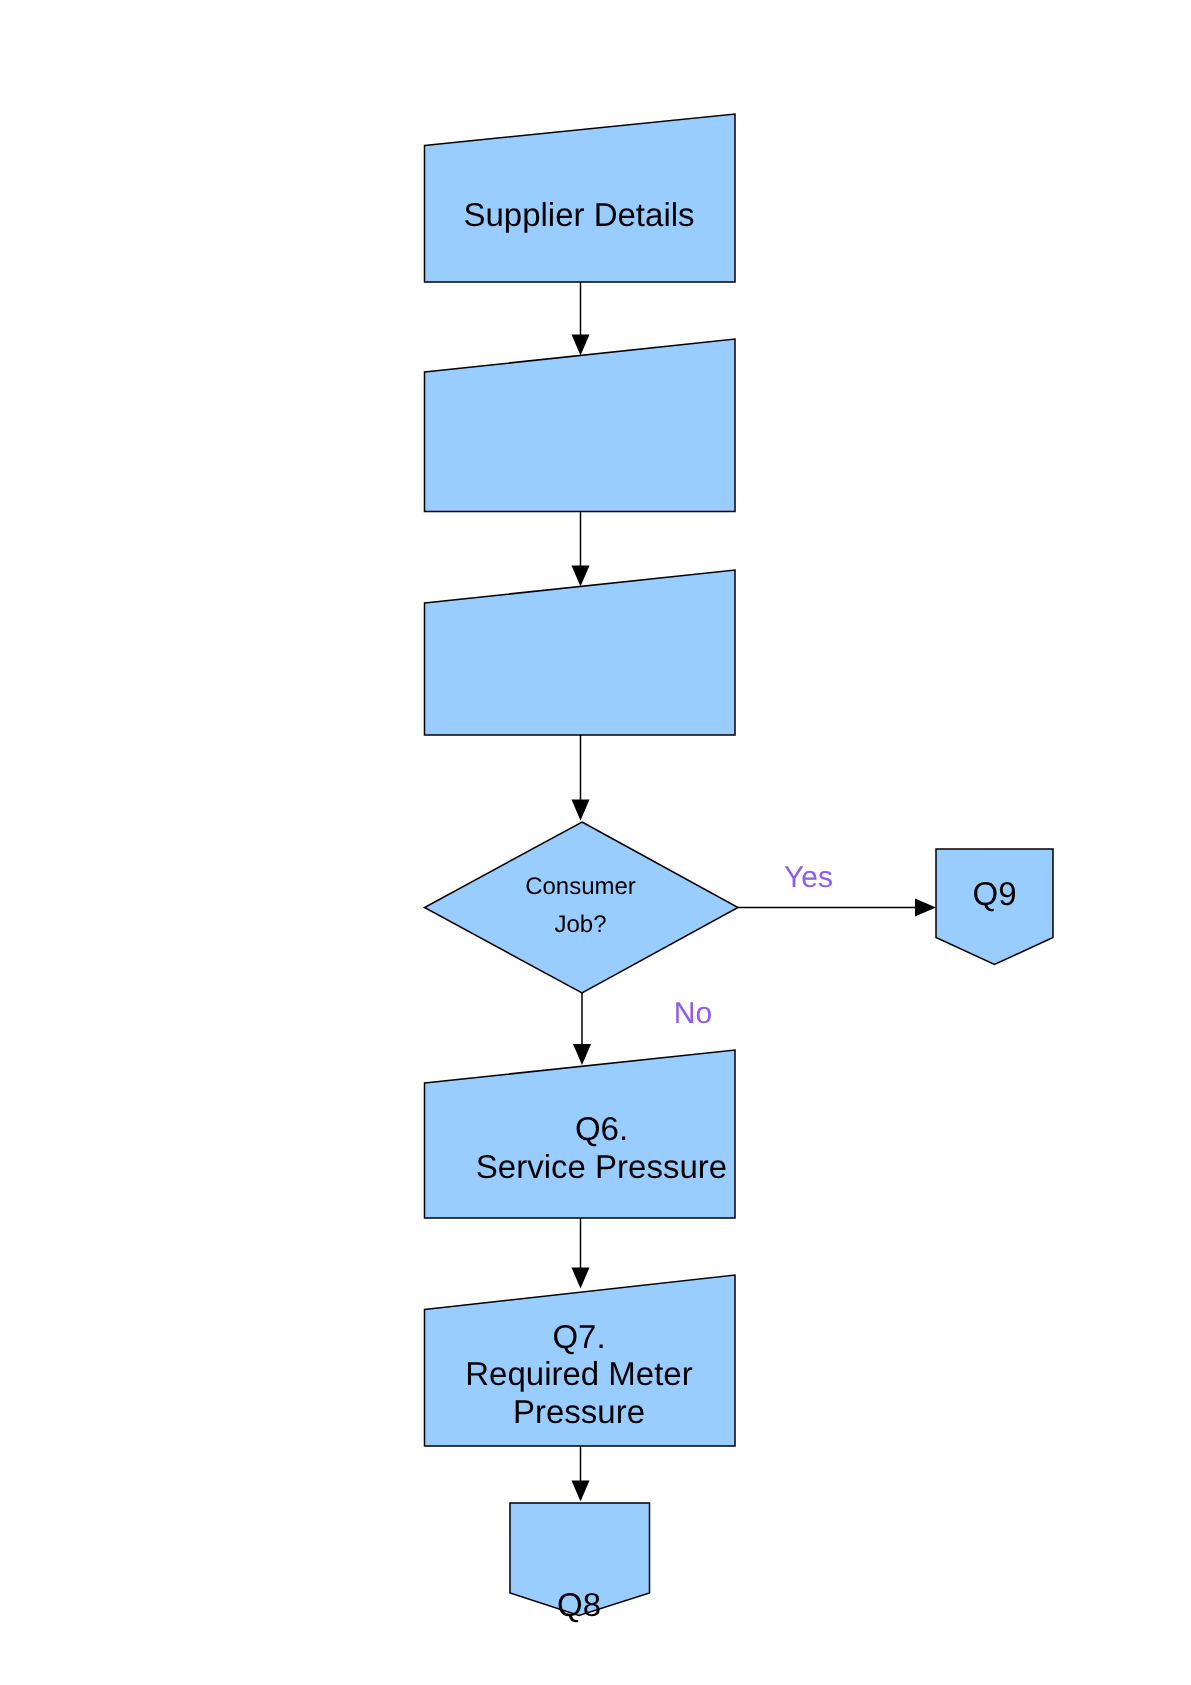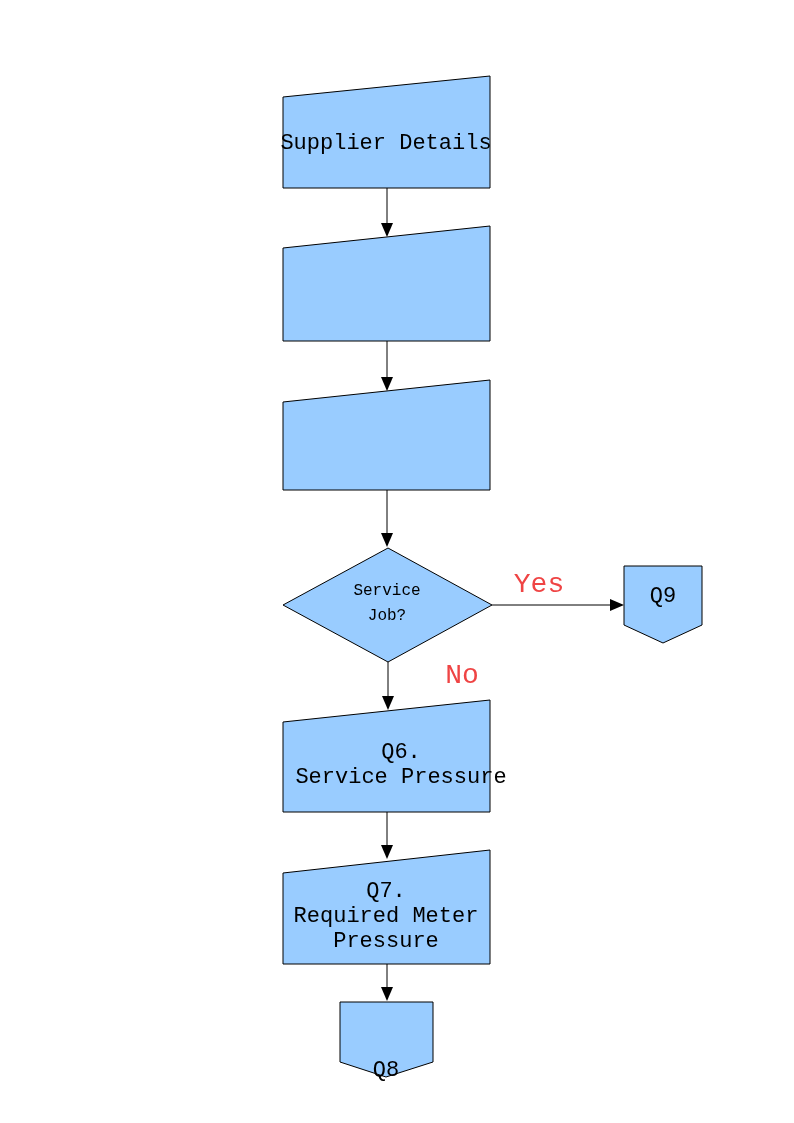--- a/index.html
+++ b/index.html
@@ -6,21 +6,21 @@
     margin: 0;
     padding: 0;
     background: #ffffff;
   }
   .page {
     position: relative;
     width: 794px;
     height: 1089px;
     background: #ffffff;
     overflow: hidden;
-    font-family: Liberation Mono, monospace;
+    font-family: Liberation Sans, sans-serif;
   }
   .canvas {
     position: absolute;
     left: 0;
     top: 0;
   }
   .node-shape {
     stroke: #000000;
     stroke-width: 1;
   }
@@ -41,22 +41,22 @@
     line-height: 25px;
     text-align: center;
     white-space: pre-line;
   }
   .label.small {
     font-size: 16px;
   }
   .edge-label {
     position: absolute;
     transform: translate(-50%, -50%);
-    color: #ef4444;
-    font-size: 28px;
+    color: #8b5cf6;
+    font-size: 20px;
     line-height: 22px;
     white-space: nowrap;
   }
 </style>
 </head>
 <body>
 
 <div class="page">
 
   <svg class="canvas" width="794" height="1123" viewBox="0 0 794 1123">
@@ -97,21 +97,21 @@
     <polygon class="node-shape" points="624,566 702,566 702,625 663,643 624,625" fill="#99CCFF"></polygon>
     <polygon class="node-shape" points="283,722 490,700 490,812 283,812" fill="#99CCFF"></polygon>
     <polygon class="node-shape" points="283,873 490,850 490,964 283,964" fill="#99CCFF"></polygon>
     <polygon class="node-shape" points="340,1002 433,1002 433,1062 386,1077 340,1062" fill="#99CCFF"></polygon>
   </svg>
 
   <div class="label" style="left:386px; top:143px;">Supplier Details</div>
 
 
 
-  <div class="label small" style="left:387px; top:604px;">Service
+  <div class="label small" style="left:387px; top:604px;">Consumer
 Job?</div>
 
   <div class="label" style="left:663px; top:596px;">Q9</div>
 
   <div class="label" style="left:386px; top:765px;margin-left:15px;">Q6.
 Service Pressure</div>
 
   <div class="label" style="left:386px; top:916px;">Q7.
 Required Meter
 Pressure</div>

